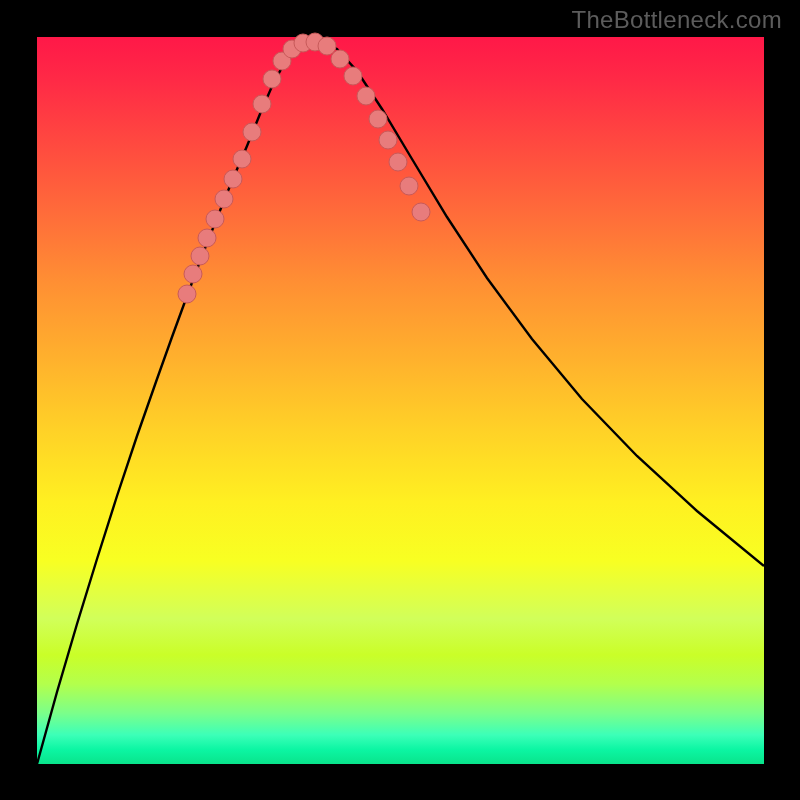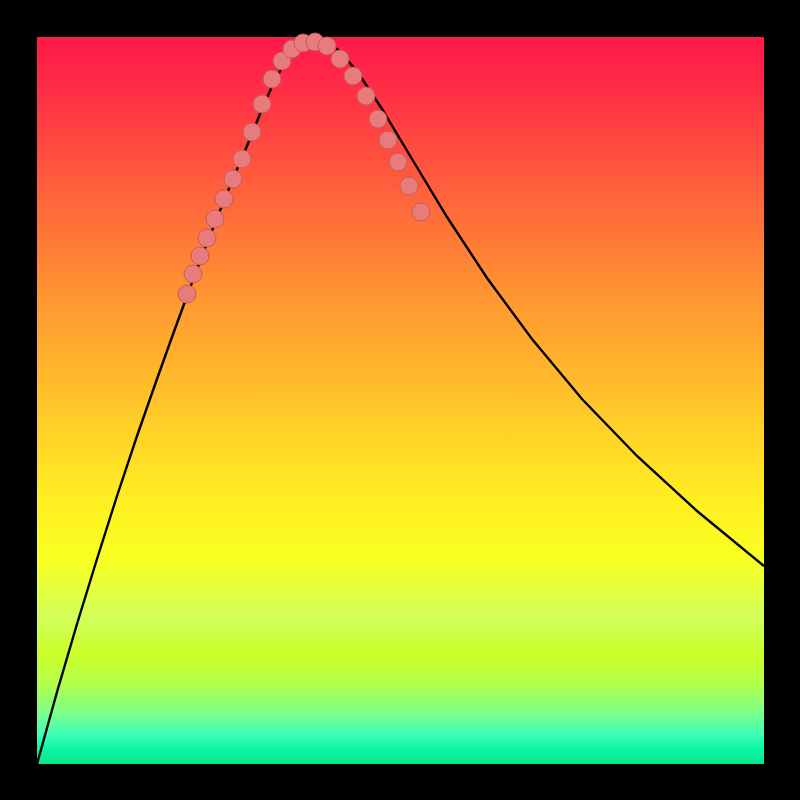--- a/index.html
+++ b/index.html
@@ -54,13 +54,14 @@
         <circle cx="316" cy="39" r="9" fill="#e87c7c" stroke="#c85a5a" stroke-width="1"></circle>
         <circle cx="329" cy="59" r="9" fill="#e87c7c" stroke="#c85a5a" stroke-width="1"></circle>
         <circle cx="341" cy="82" r="9" fill="#e87c7c" stroke="#c85a5a" stroke-width="1"></circle>
         <circle cx="351" cy="103" r="9" fill="#e87c7c" stroke="#c85a5a" stroke-width="1"></circle>
         <circle cx="361" cy="125" r="9" fill="#e87c7c" stroke="#c85a5a" stroke-width="1"></circle>
         <circle cx="372" cy="149" r="9" fill="#e87c7c" stroke="#c85a5a" stroke-width="1"></circle>
         <circle cx="384" cy="175" r="9" fill="#e87c7c" stroke="#c85a5a" stroke-width="1"></circle>
       </g>
   </svg>
 
+  <div class="watermark">TheBottleneck.com</div>
 </div>
 
 </body></html>

